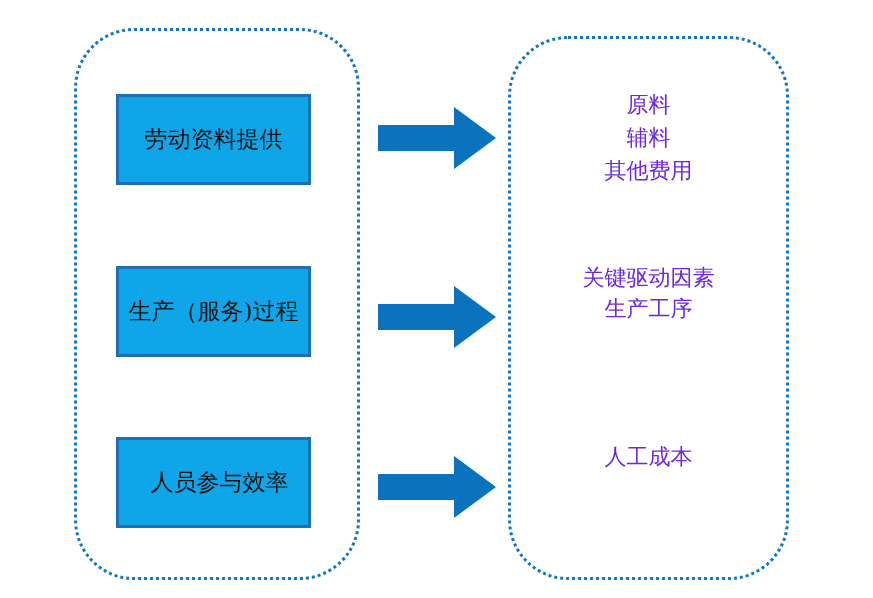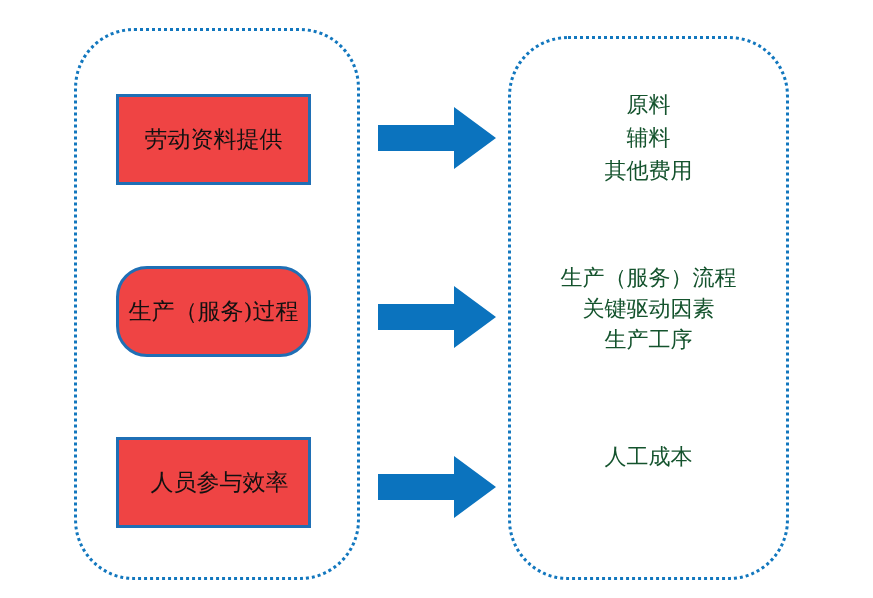--- a/index.html
+++ b/index.html
@@ -39,54 +39,54 @@
     top: 36px;
     width: 281px;
     height: 544px;
   }
 
   
   .input-box {
     position: absolute;
     box-sizing: border-box;
     border: 3px solid #1f6fb5;
-    background: #ef4444;
+    background: #0ea5e9;
     display: flex;
     align-items: center;
     justify-content: center;
     text-align: center;
   }
   .input-box .box-label {
     font-size: 23px;
     color: #111111;
     line-height: 1.2;
     letter-spacing: 0px;
     white-space: nowrap;
   }
   #box-1 { left: 116px; top: 94px;  width: 195px; height: 91px; }
-  #box-2 { left: 116px; top: 266px; width: 195px; height: 91px; border-radius: 31px; }
+  #box-2 { left: 116px; top: 266px; width: 195px; height: 91px; }
   #box-3 { left: 116px; top: 437px; width: 195px; height: 91px; padding-left: 12px; }
 
   
   .arrow {
     position: absolute;
     width: 118px;
     height: 62px;
   }
   #arrow-1 { left: 378px; top: 107px; }
   #arrow-2 { left: 378px; top: 286px; }
   #arrow-3 { left: 378px; top: 456px; }
 
   
   .output-group {
     position: absolute;
     width: 281px;
     left: 508px;
     text-align: center;
-    color: #14532d;
+    color: #6d28d9;
   }
   .output-group .out-line {
     font-size: 22px;
     line-height: 33px;
     white-space: nowrap;
   }
   #out-group-1 { top: 88px; }
   #out-group-2 { top: 262px; }
   #out-group-3 { top: 440px; }
   #out-group-2 .out-line { line-height: 31px; }
@@ -120,21 +120,20 @@
     <polygon points="0,18 76,18 76,0 118,31 76,62 76,44 0,44" fill="#0b73be"></polygon>
   </svg>
 
   <div id="out-group-1" class="output-group">
     <div class="out-line">原料</div>
     <div class="out-line">辅料</div>
     <div class="out-line">其他费用</div>
   </div>
 
   <div id="out-group-2" class="output-group">
-    <div class="out-line">生产（服务）流程</div>
     <div class="out-line">关键驱动因素</div>
     <div class="out-line">生产工序</div>
   </div>
 
   <div id="out-group-3" class="output-group">
     <div class="out-line">人工成本</div>
   </div>
 
 </div>
 

